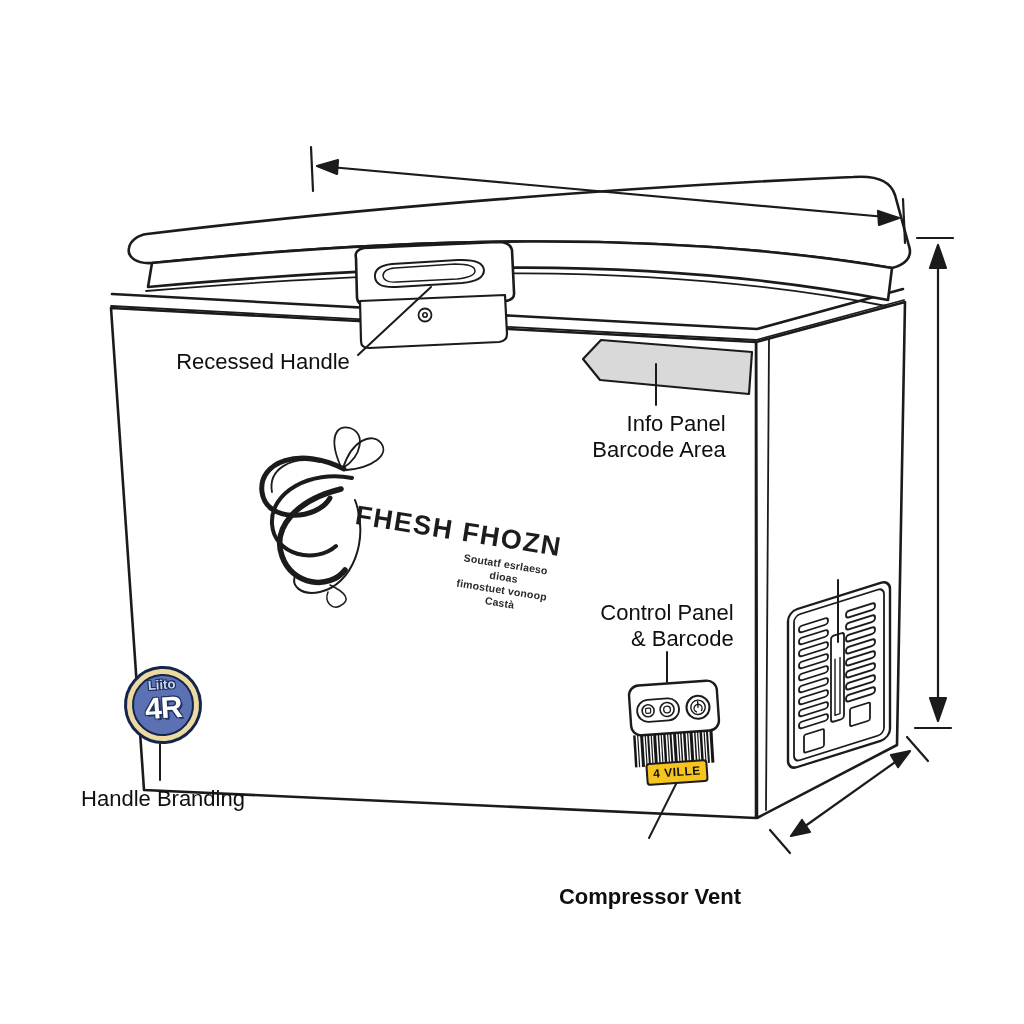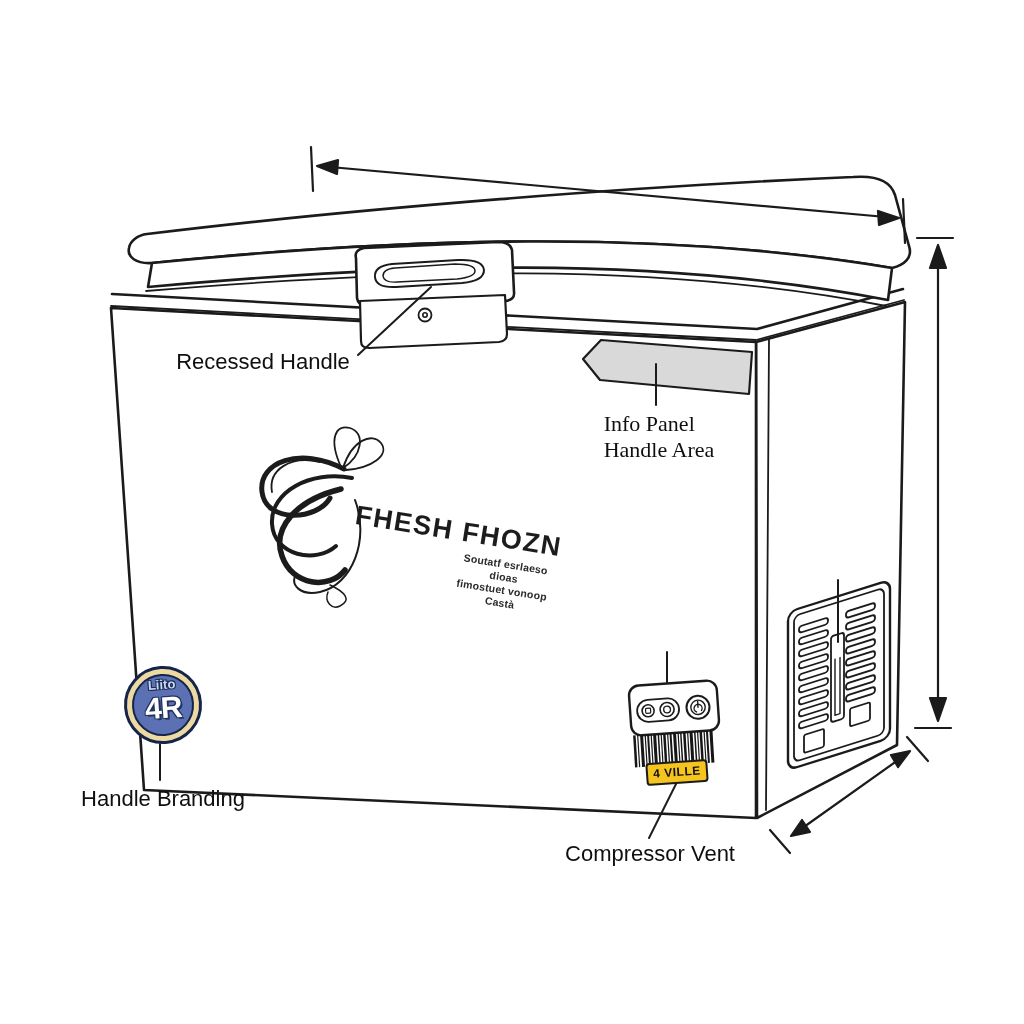--- a/index.html
+++ b/index.html
@@ -1,19 +1,19 @@
 <!DOCTYPE html>
 <html><head>
 <meta charset="utf-8">
 <style>
   html,body{margin:0;padding:0;background:#ffffff;}
   #stage{position:relative;width:1024px;height:1024px;background:#ffffff;overflow:hidden;
          font-family:"Liberation Sans",sans-serif;}
   #lineart{position:absolute;left:0;top:0;}
-  .label{position:absolute;transform:translateX(-50%);text-align:left;
+  .label{position:absolute;transform:translateX(-50%);text-align:right;
          font:400 22px/26px "Liberation Sans",sans-serif;color:#0f0f0f;white-space:nowrap;}
   
   .brand-block{position:absolute;left:358px;top:500px;width:230px;
                transform:rotate(9deg);transform-origin:0 0;}
   .brand-main{font:700 27px "Liberation Sans",sans-serif;letter-spacing:1.5px;color:#1c1c1c;}
   .brand-sub{margin-top:3px;margin-left:98px;width:116px;text-align:center;
              font:700 10.5px/13px "Liberation Sans",sans-serif;color:#2b2b2b;letter-spacing:.2px;}
   
   .badge{position:absolute;left:124px;top:666px;width:78px;height:78px;border-radius:50%;
          background:#ecdaa2;border:3px solid #15244a;box-sizing:border-box;transform:rotate(-4deg);}
@@ -197,24 +197,28 @@
   <div class="badge">
     <div class="badge-inner"></div>
     <div class="badge-top">Liito</div>
     <div class="badge-main">4R</div>
   </div>
 
   <div class="ville">4 VILLE</div>
 
   <div class="label" style="left:263px;top:349px;">Recessed Handle</div>
 
-  <div class="label" style="left:659px;top:411px;font-family:Liberation Serif, serif;">
+  <div class="label" style="left:659px;top:411px;">
     <div>Info Panel</div>
-    <div>Handle Area</div>
-  </div>
-
-
+    <div>Barcode Area</div>
+  </div>
+
+
+  <div class="label" style="left:667px;top:600px;">
+    <div>Control Panel</div>
+    <div>&amp; Barcode</div>
+  </div>
 
   <div class="label" style="left:163px;top:786px;">Handle Branding</div>
 
-  <div class="label" style="left:650px;top:841px;">Compressor Vent</div>
+  <div class="label" style="left:650px;top:884px;font-weight:bold;">Compressor Vent</div>
 
 </div>
 
 </body></html>

